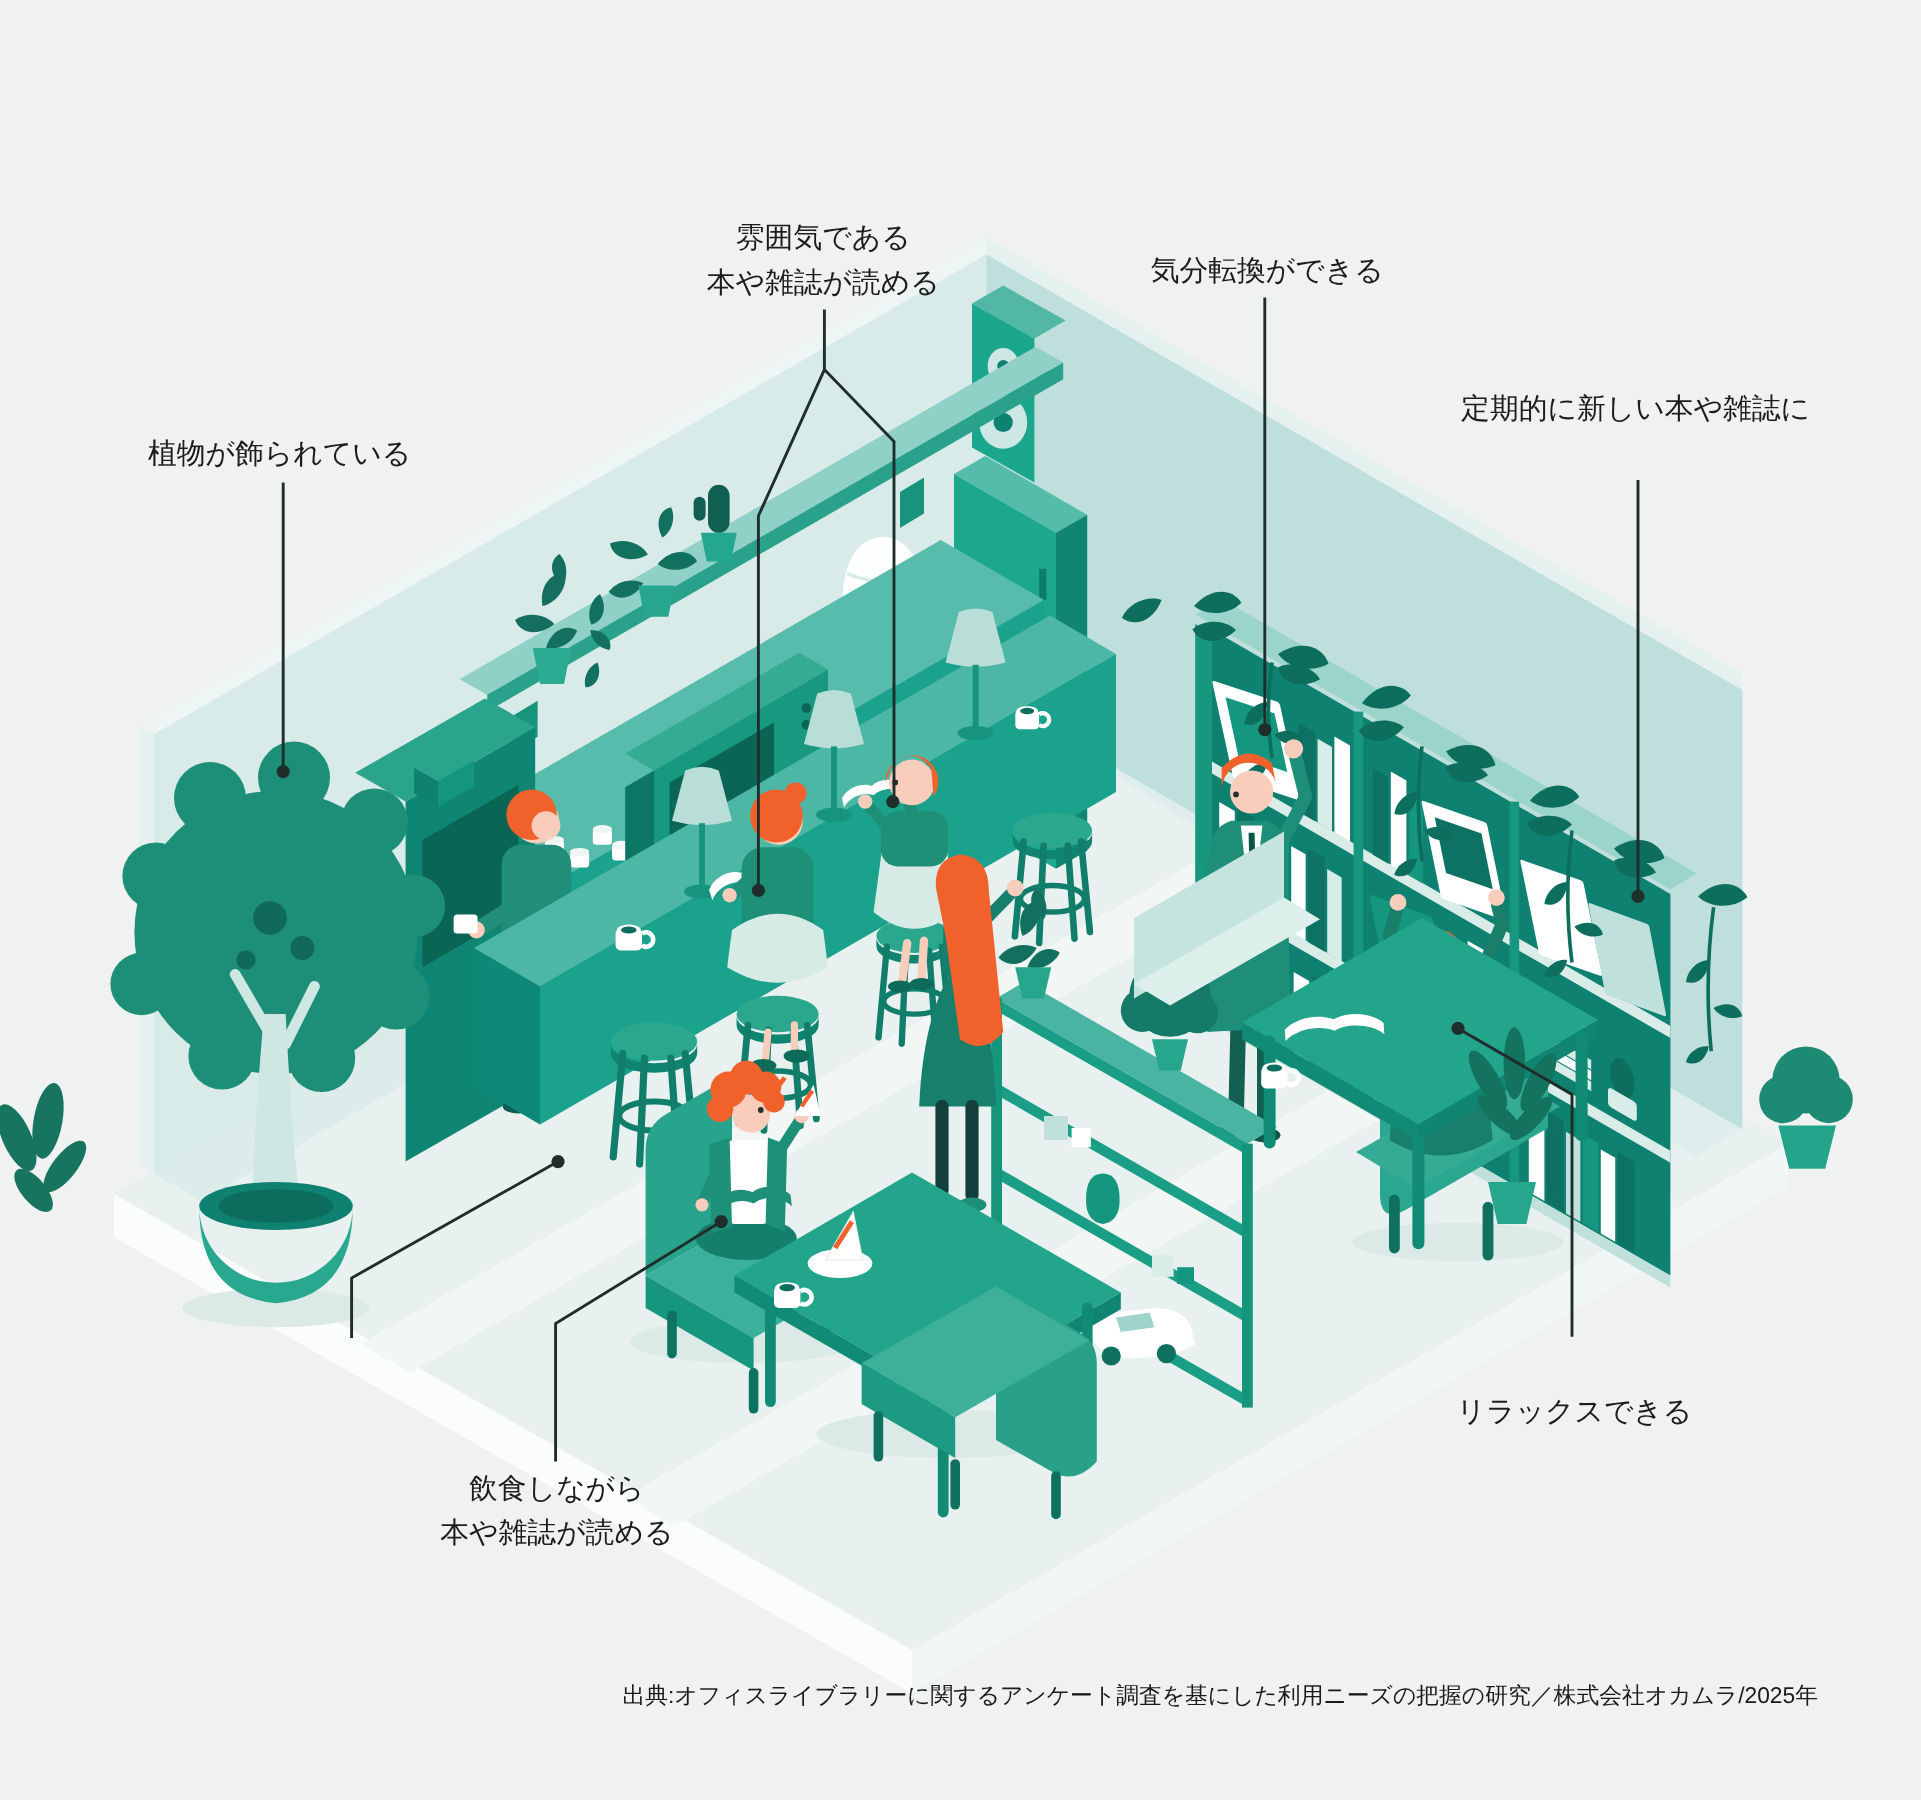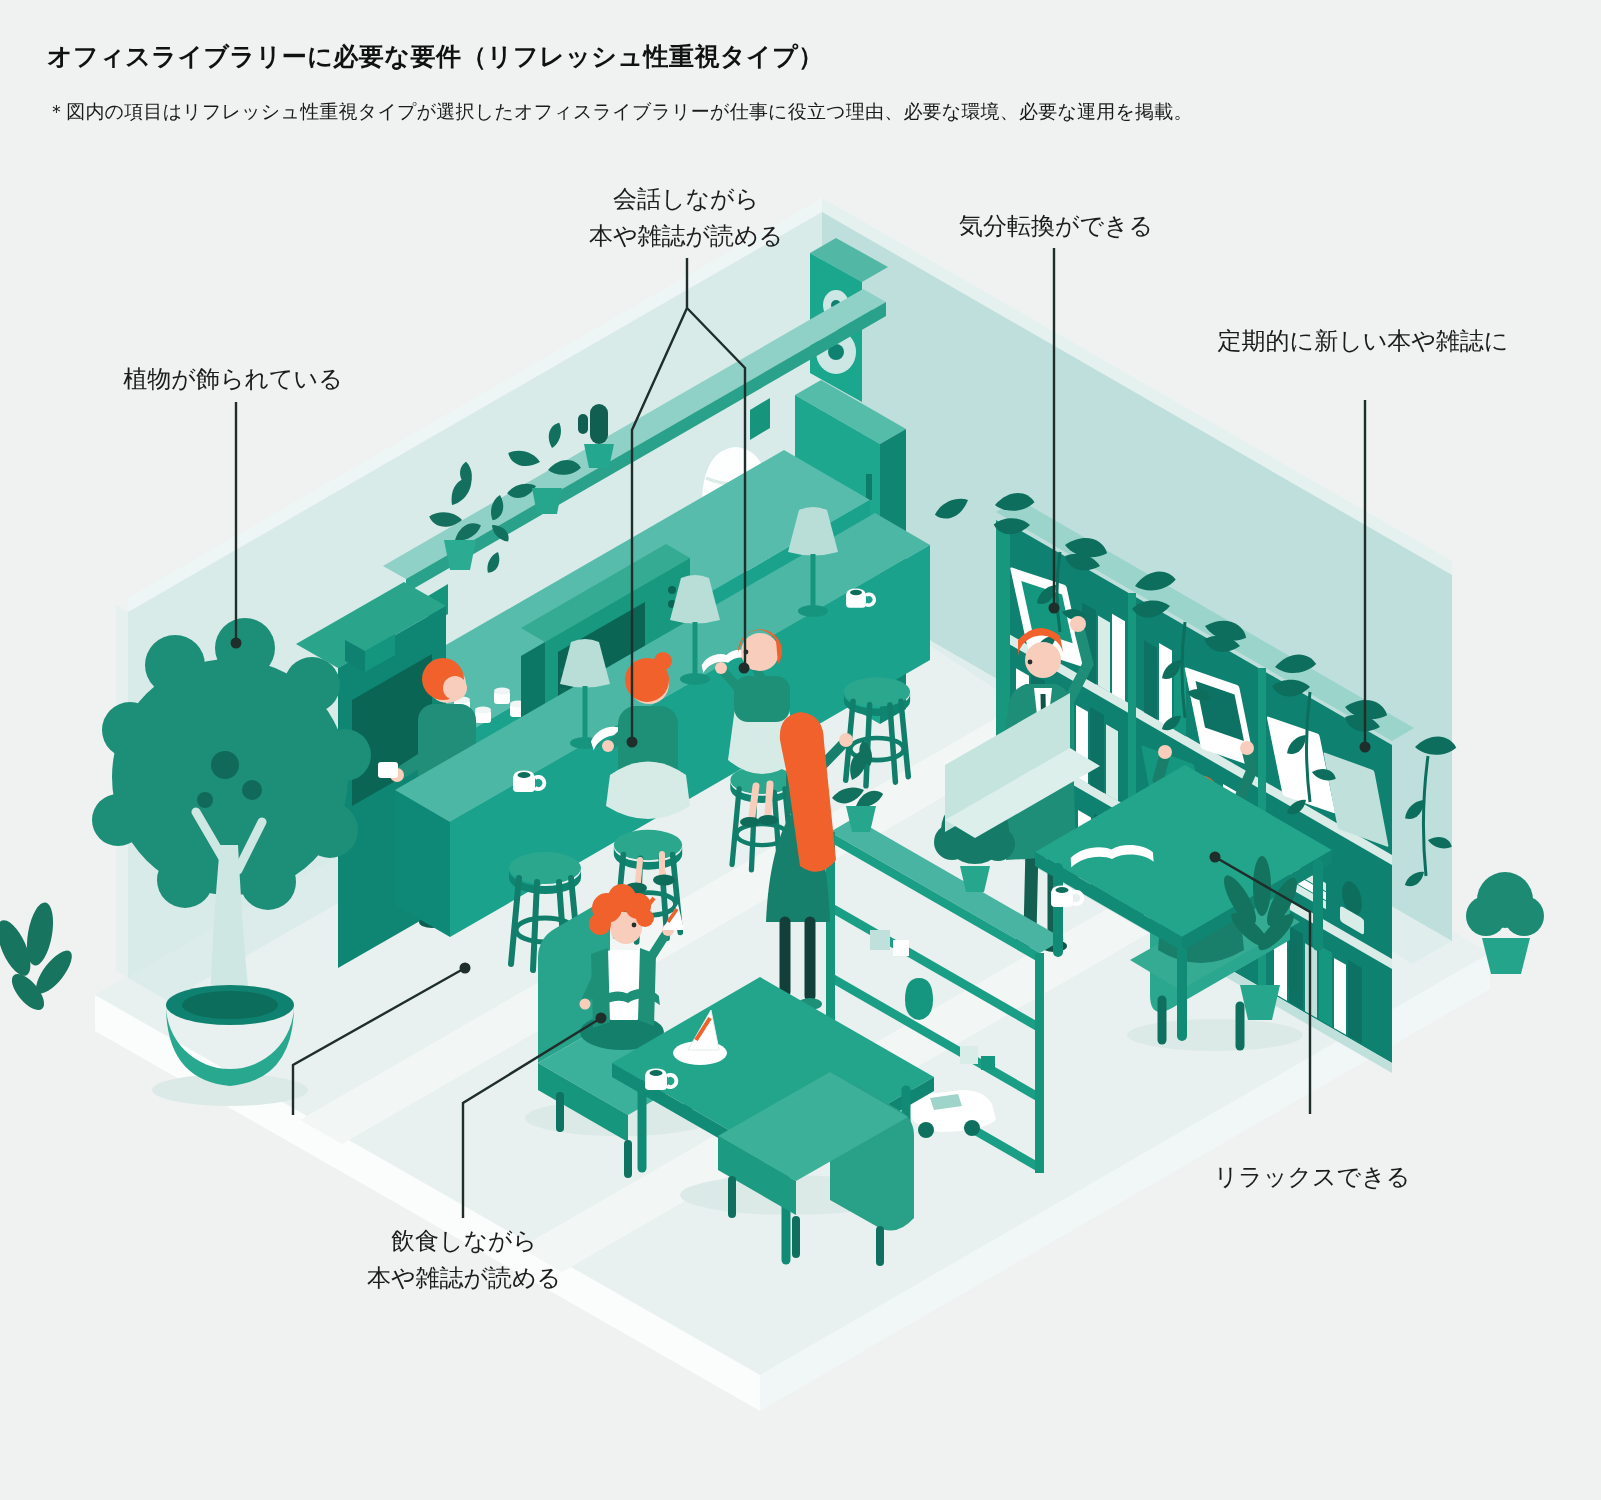--- a/index.html
+++ b/index.html
@@ -571,39 +571,36 @@
         <circle cx="632" cy="742" r="5.5"></circle>
         <circle cx="744" cy="668" r="5.5"></circle>
     <circle cx="1054" cy="608" r="5.5"></circle>
         <circle cx="1365" cy="747" r="5.5"></circle>
         <circle cx="465" cy="968" r="5.5"></circle>
     <circle cx="601" cy="1018" r="5.5"></circle>
         <circle cx="1215" cy="857" r="5.5"></circle>
   </g>
 </svg>
 
-  <div class="hdr">
-    <div class="title">オフィスライブラリーに必要な要件（リフレッシュ性重視タイプ）</div>
-    <div class="note">＊図内の項目はリフレッシュ性重視タイプが選択したオフィスライブラリーが仕事に役立つ理由、必要な環境、必要な運用を掲載。</div>
-  </div>
 
   <div class="lbl" style="left:233px;top:360px">
     <div>植物が飾られている</div>
   </div>
   <div class="lbl" style="left:686px;top:180px">
-    <div>会話しながら</div>
+    <div>雰囲気である</div>
     <div>本や雑誌が読める</div>
   </div>
   <div class="lbl" style="left:1056px;top:207px">
     <div>気分転換ができる</div>
   </div>
   <div class="lbl" style="left:1363px;top:322px">
     <div>定期的に新しい本や雑誌に</div>
   </div>
   <div class="lbl" style="left:464px;top:1222px">
     <div>飲食しながら</div>
     <div>本や雑誌が読める</div>
   </div>
   <div class="lbl" style="left:1312px;top:1158px">
     <div>リラックスできる</div>
   </div>
 
+  <div class="src">出典:オフィスライブラリーに関するアンケート調査を基にした利用ニーズの把握の研究／株式会社オカムラ/2025年</div>
 </div>
 
 </body></html>

